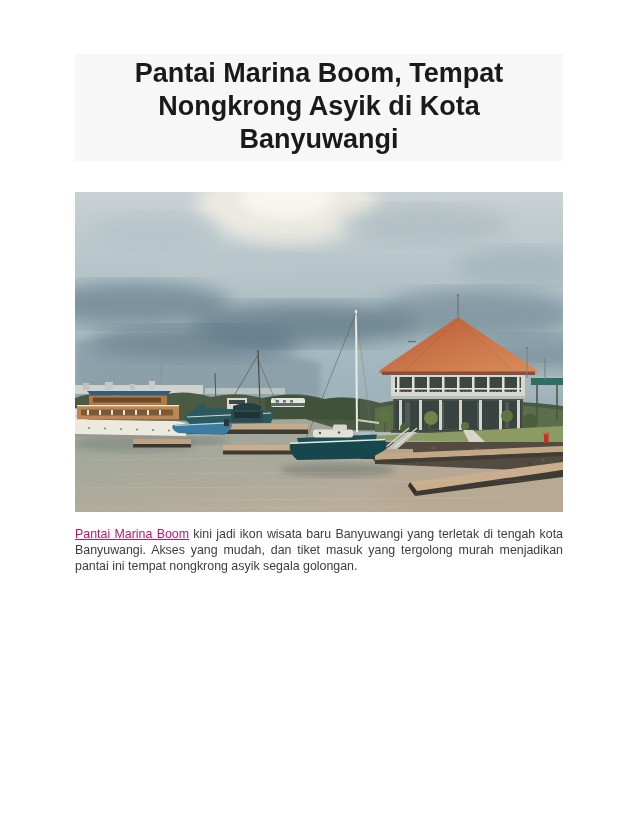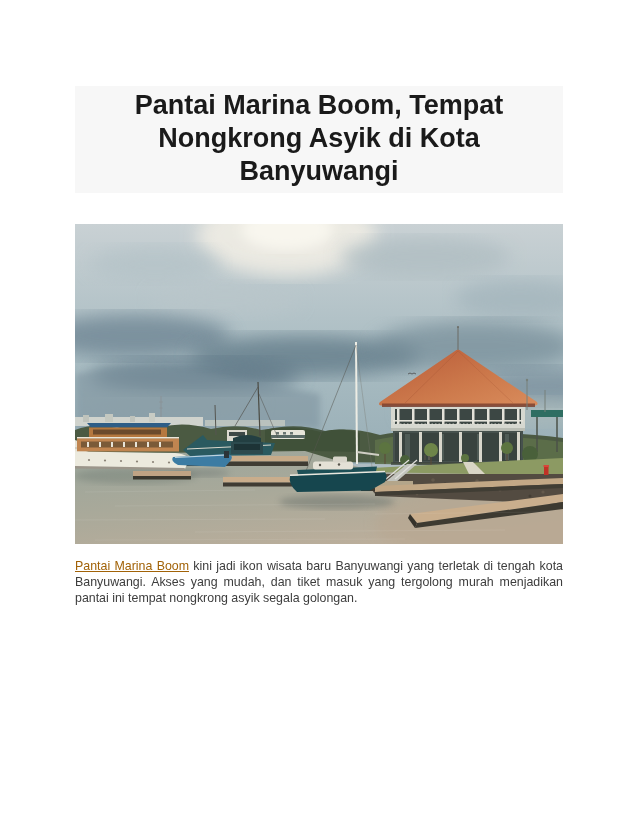--- a/index.html
+++ b/index.html
@@ -4,21 +4,21 @@
 <style>
   html,body{margin:0;padding:0;background:#ffffff;}
   .page{
     position:relative;
     width:638px;height:826px;
     background:#ffffff;
     font-family:"Liberation Sans","DejaVu Sans",sans-serif;
     overflow:hidden;
   }
   .content{
-    position:absolute;left:75px;top:86px;width:488px;
+    position:absolute;left:75px;top:54px;width:488px;
   }
   .title-block{
     background:#f7f7f7;
     text-align:center;
     padding:3px 6px 5px 6px;
   }
   .title-block h1{
     margin:0;
     font-size:27px;
     line-height:33px;
@@ -35,21 +35,21 @@
   .photo-wrap svg{display:block;}
   .body-text{
     margin-top:14px;
     color:#3d3d3d;
     font-size:12.4px;
     line-height:16px;
     text-align:justify;
   }
   .body-text p{margin:0 0 14px 0;}
   a.article-link{
-    color:#a16207;
+    color:#be185d;
     text-decoration:underline;
   }
 </style>
 </head>
 <body>
 
 <div class="page">
   <div class="content">
 
     <div class="title-block">

